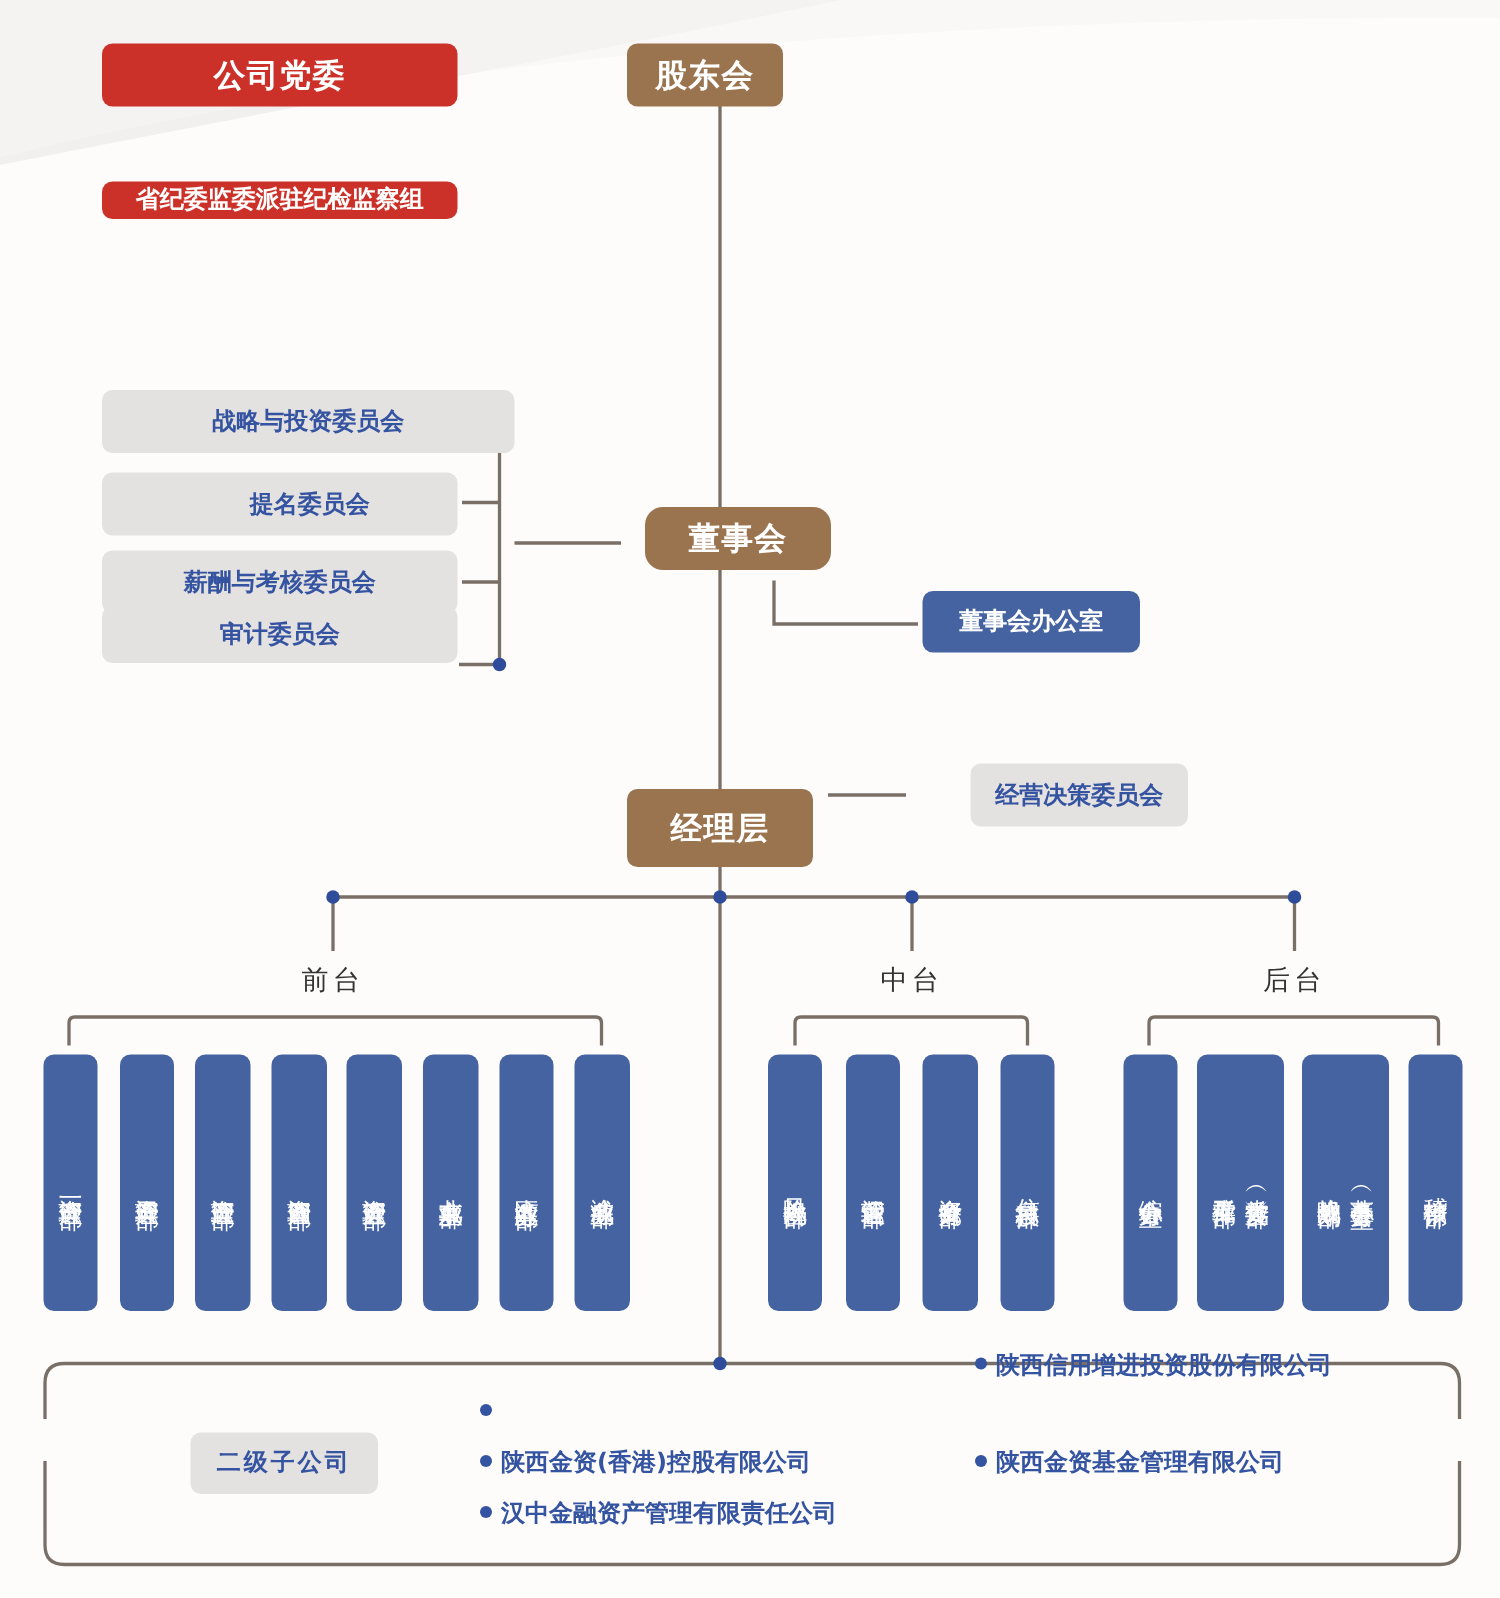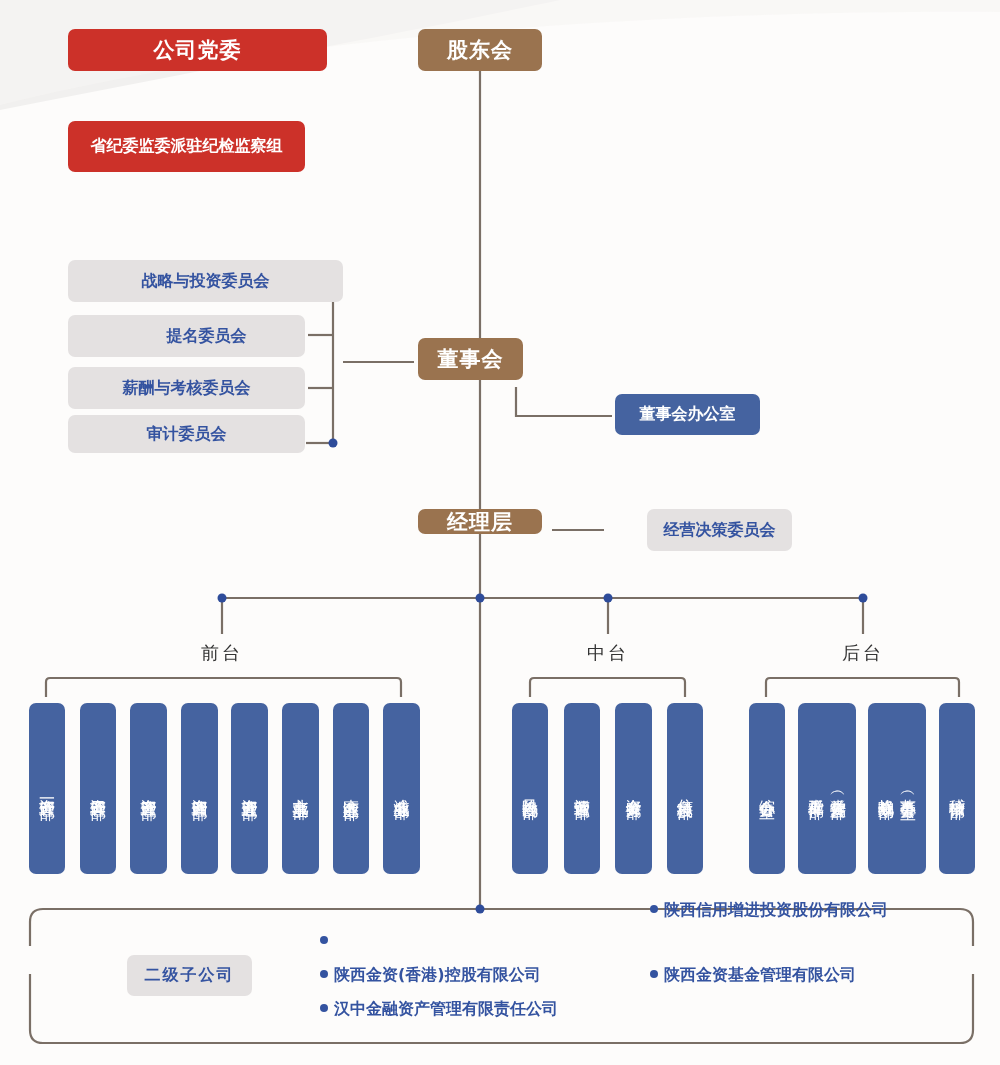--- a/index.html
+++ b/index.html
@@ -99,53 +99,53 @@
     <circle cx="333" cy="281" r="4.5"></circle>
     <circle cx="333" cy="443" r="4.5"></circle>
     <circle cx="222" cy="598" r="4.5"></circle>
     <circle cx="480" cy="598" r="4.5"></circle>
     <circle cx="608" cy="598" r="4.5"></circle>
     <circle cx="863" cy="598" r="4.5"></circle>
     <circle cx="480" cy="909" r="4.5"></circle>
   </g>
 </svg>
 
-<div class="box red t-lg" style="left:68px;top:29px;width:259px;height:42px;">
+<div class="box red t-lg" style="left:68px;top:29px;width:237px;height:42px;">
   <span>公司党委</span>
 </div>
-<div class="box red t-md" style="left:68px;top:121px;width:237px;height:51px;">
+<div class="box red t-md" style="left:68px;top:121px;width:237px;height:25px;">
   <span>省纪委监委派驻纪检监察组</span>
 </div>
 
-<div class="box brown t-lg" style="left:418px;top:29px;width:124px;height:42px;">
+<div class="box brown t-lg" style="left:418px;top:29px;width:104px;height:42px;">
   <span>股东会</span>
 </div>
-<div class="box brown t-lg" style="left:418px;top:338px;width:105px;height:42px;">
+<div class="box brown t-lg" style="left:430px;top:338px;width:124px;height:42px;border-radius:12px;">
   <span>董事会</span>
 </div>
 <div class="box blue t-md" style="left:615px;top:394px;width:145px;height:41px;">
   <span>董事会办公室</span>
 </div>
-<div class="box brown t-lg" style="left:418px;top:509px;width:124px;height:25px;">
+<div class="box brown t-lg" style="left:418px;top:526px;width:124px;height:52px;">
   <span>经理层</span>
 </div>
 <div class="box grey t-md" style="left:615px;top:509px;width:145px;height:42px;margin-left:32px;">
   <span>经营决策委员会</span>
 </div>
 
 <div class="box grey t-md" style="left:68px;top:260px;width:275px;height:42px;">
   <span>战略与投资委员会</span>
 </div>
 <div class="box grey t-md" style="left:68px;top:315px;width:237px;height:42px;padding-left:40px;">
   <span>提名委员会</span>
 </div>
 <div class="box grey t-md" style="left:68px;top:367px;width:237px;height:42px;">
   <span>薪酬与考核委员会</span>
 </div>
-<div class="box grey t-md" style="left:68px;top:415px;width:237px;height:38px;">
+<div class="box grey t-md" style="left:68px;top:404px;width:237px;height:38px;">
   <span>审计委员会</span>
 </div>
 
 <div class="tier-label" style="left:222px;top:641px;">前台</div>
 <div class="tier-label" style="left:608px;top:641px;">中台</div>
 <div class="tier-label" style="left:863px;top:641px;">后台</div>
 
 <div class="vbox" style="left:29px;width:36px;">
   <span class="vcol">资产管理一部</span>
 </div>

